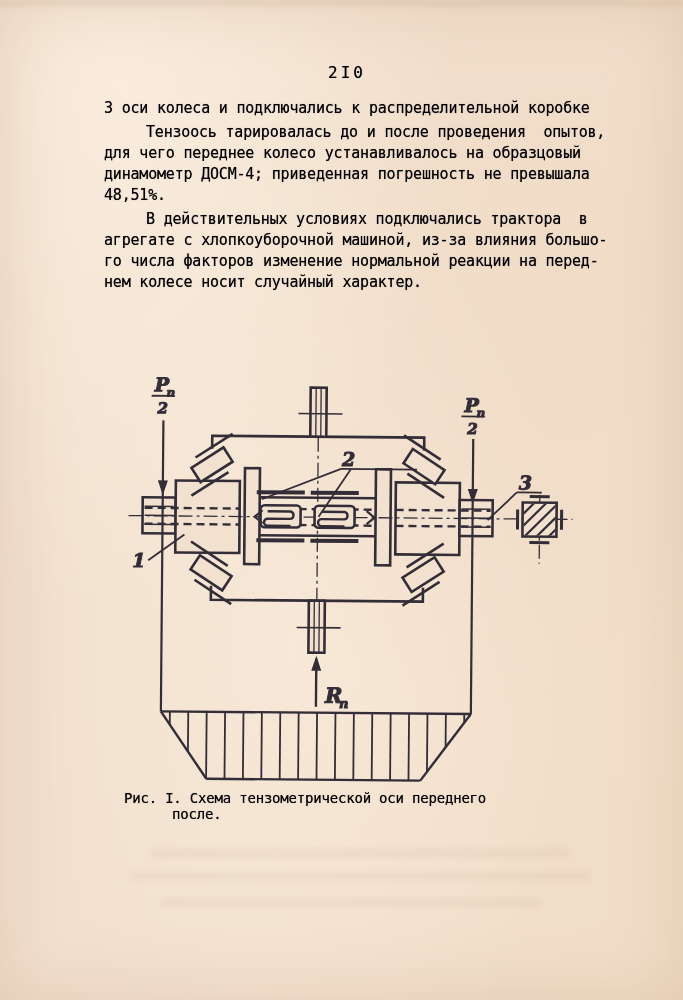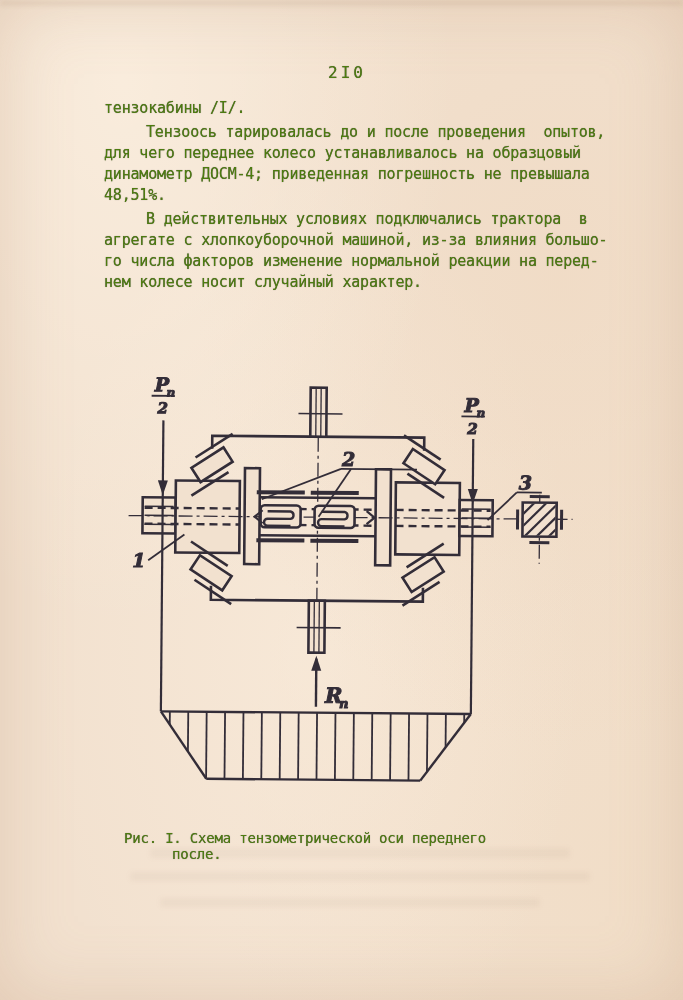--- a/index.html
+++ b/index.html
@@ -8,48 +8,48 @@
     font-family:"DejaVu Sans Mono",monospace;
     background:
       radial-gradient(ellipse at 18% 8%, rgba(255,245,231,.55), transparent 42%),
       radial-gradient(ellipse at 82% 28%, rgba(238,213,187,.45), transparent 46%),
       radial-gradient(ellipse at 45% 65%, rgba(252,239,223,.5), transparent 52%),
       radial-gradient(ellipse at 92% 88%, rgba(240,218,192,.5), transparent 45%),
       #f2e1cf;
   }
   .vignette{position:absolute;inset:0;box-shadow:inset 0 0 70px rgba(185,145,110,.28);pointer-events:none;}
   .edge-top{position:absolute;left:0;top:0;width:683px;height:6px;background:rgba(160,120,90,.12);filter:blur(2px);}
-  .tw{color:#4d7c0f;text-shadow:0 0 .7px rgba(63,55,68,.85);letter-spacing:-.2px;}
+  .tw{color:#000000;text-shadow:0 0 .7px rgba(63,55,68,.85);letter-spacing:-.2px;}
   .pageno{position:absolute;left:328px;top:63px;font-size:16px;letter-spacing:3px;}
   .textblock{position:absolute;left:104px;top:98px;width:520px;font-size:15px;line-height:21px;}
   .para{margin:0;}
   .para.sp{margin-top:3px;}
   .para .ind{padding-left:42px;}
   .tline{white-space:pre;}
-  .caption{position:absolute;left:124px;top:791px;font-size:14px;line-height:15.5px;margin-top:40px;}
+  .caption{position:absolute;left:124px;top:791px;font-size:14px;line-height:15.5px;}
   .caption .c2{padding-left:48px;}
   .bleed{position:absolute;background:rgba(130,95,75,.055);filter:blur(2.5px);border-radius:4px;}
   svg text{font-family:"DejaVu Serif",serif;font-style:italic;font-weight:600;fill:#332d38;}
   .diagram{position:absolute;left:120px;top:366px;transform:rotate(.5deg);}
 </style>
 </head>
 <body>
 
 <div class="vignette"></div>
 <div class="edge-top"></div>
 
 <div class="bleed" style="left:150px;top:848px;width:420px;height:10px;"></div>
 <div class="bleed" style="left:130px;top:872px;width:460px;height:9px;"></div>
 <div class="bleed" style="left:160px;top:898px;width:380px;height:9px;"></div>
 
 <div class="pageno tw">2I0</div>
 
 <div class="textblock tw">
   <div class="para">
-    <div class="tline">тензокабины /I/.</div>
+    <div class="tline">3 оси колеса и подключались к распределительной коробке</div>
   </div>
   <div class="para sp">
     <div class="tline ind">Тензоось тарировалась до и после проведения  опытов,</div>
     <div class="tline">для чего переднее колесо устанавливалось на образцовый</div>
     <div class="tline">динамометр ДОСМ-4; приведенная погрешность не превышала</div>
     <div class="tline">48,51%.</div>
   </div>
   <div class="para sp">
     <div class="tline ind">В действительных условиях подключались трактора  в</div>
     <div class="tline">агрегате с хлопкоуборочной машиной, из-за влияния большо-</div>

